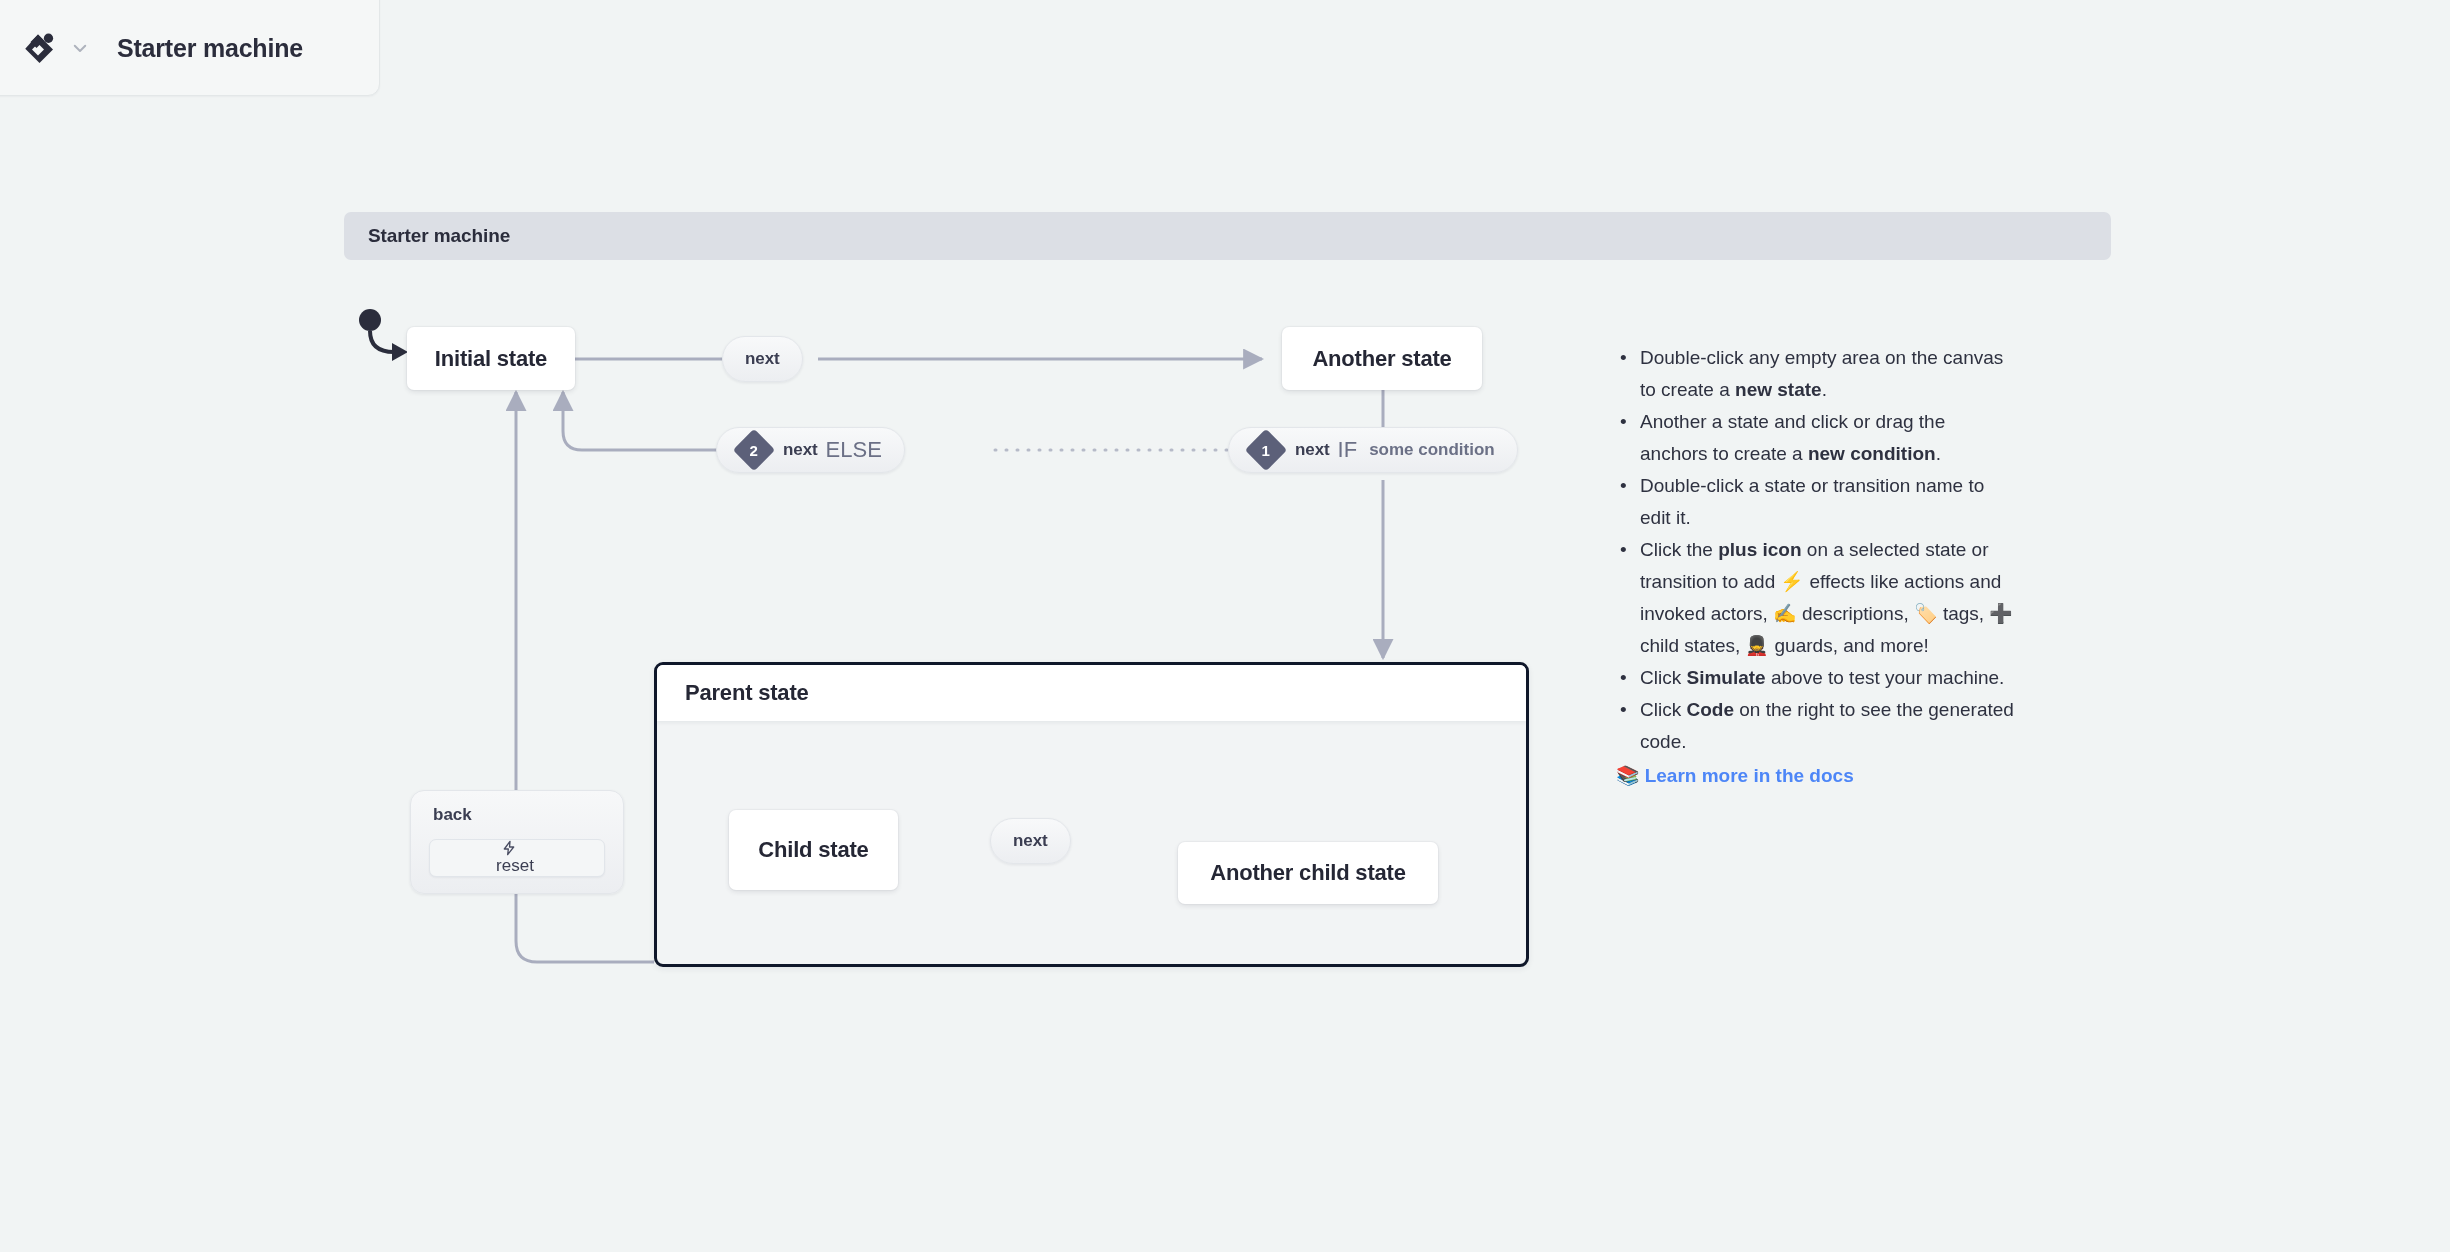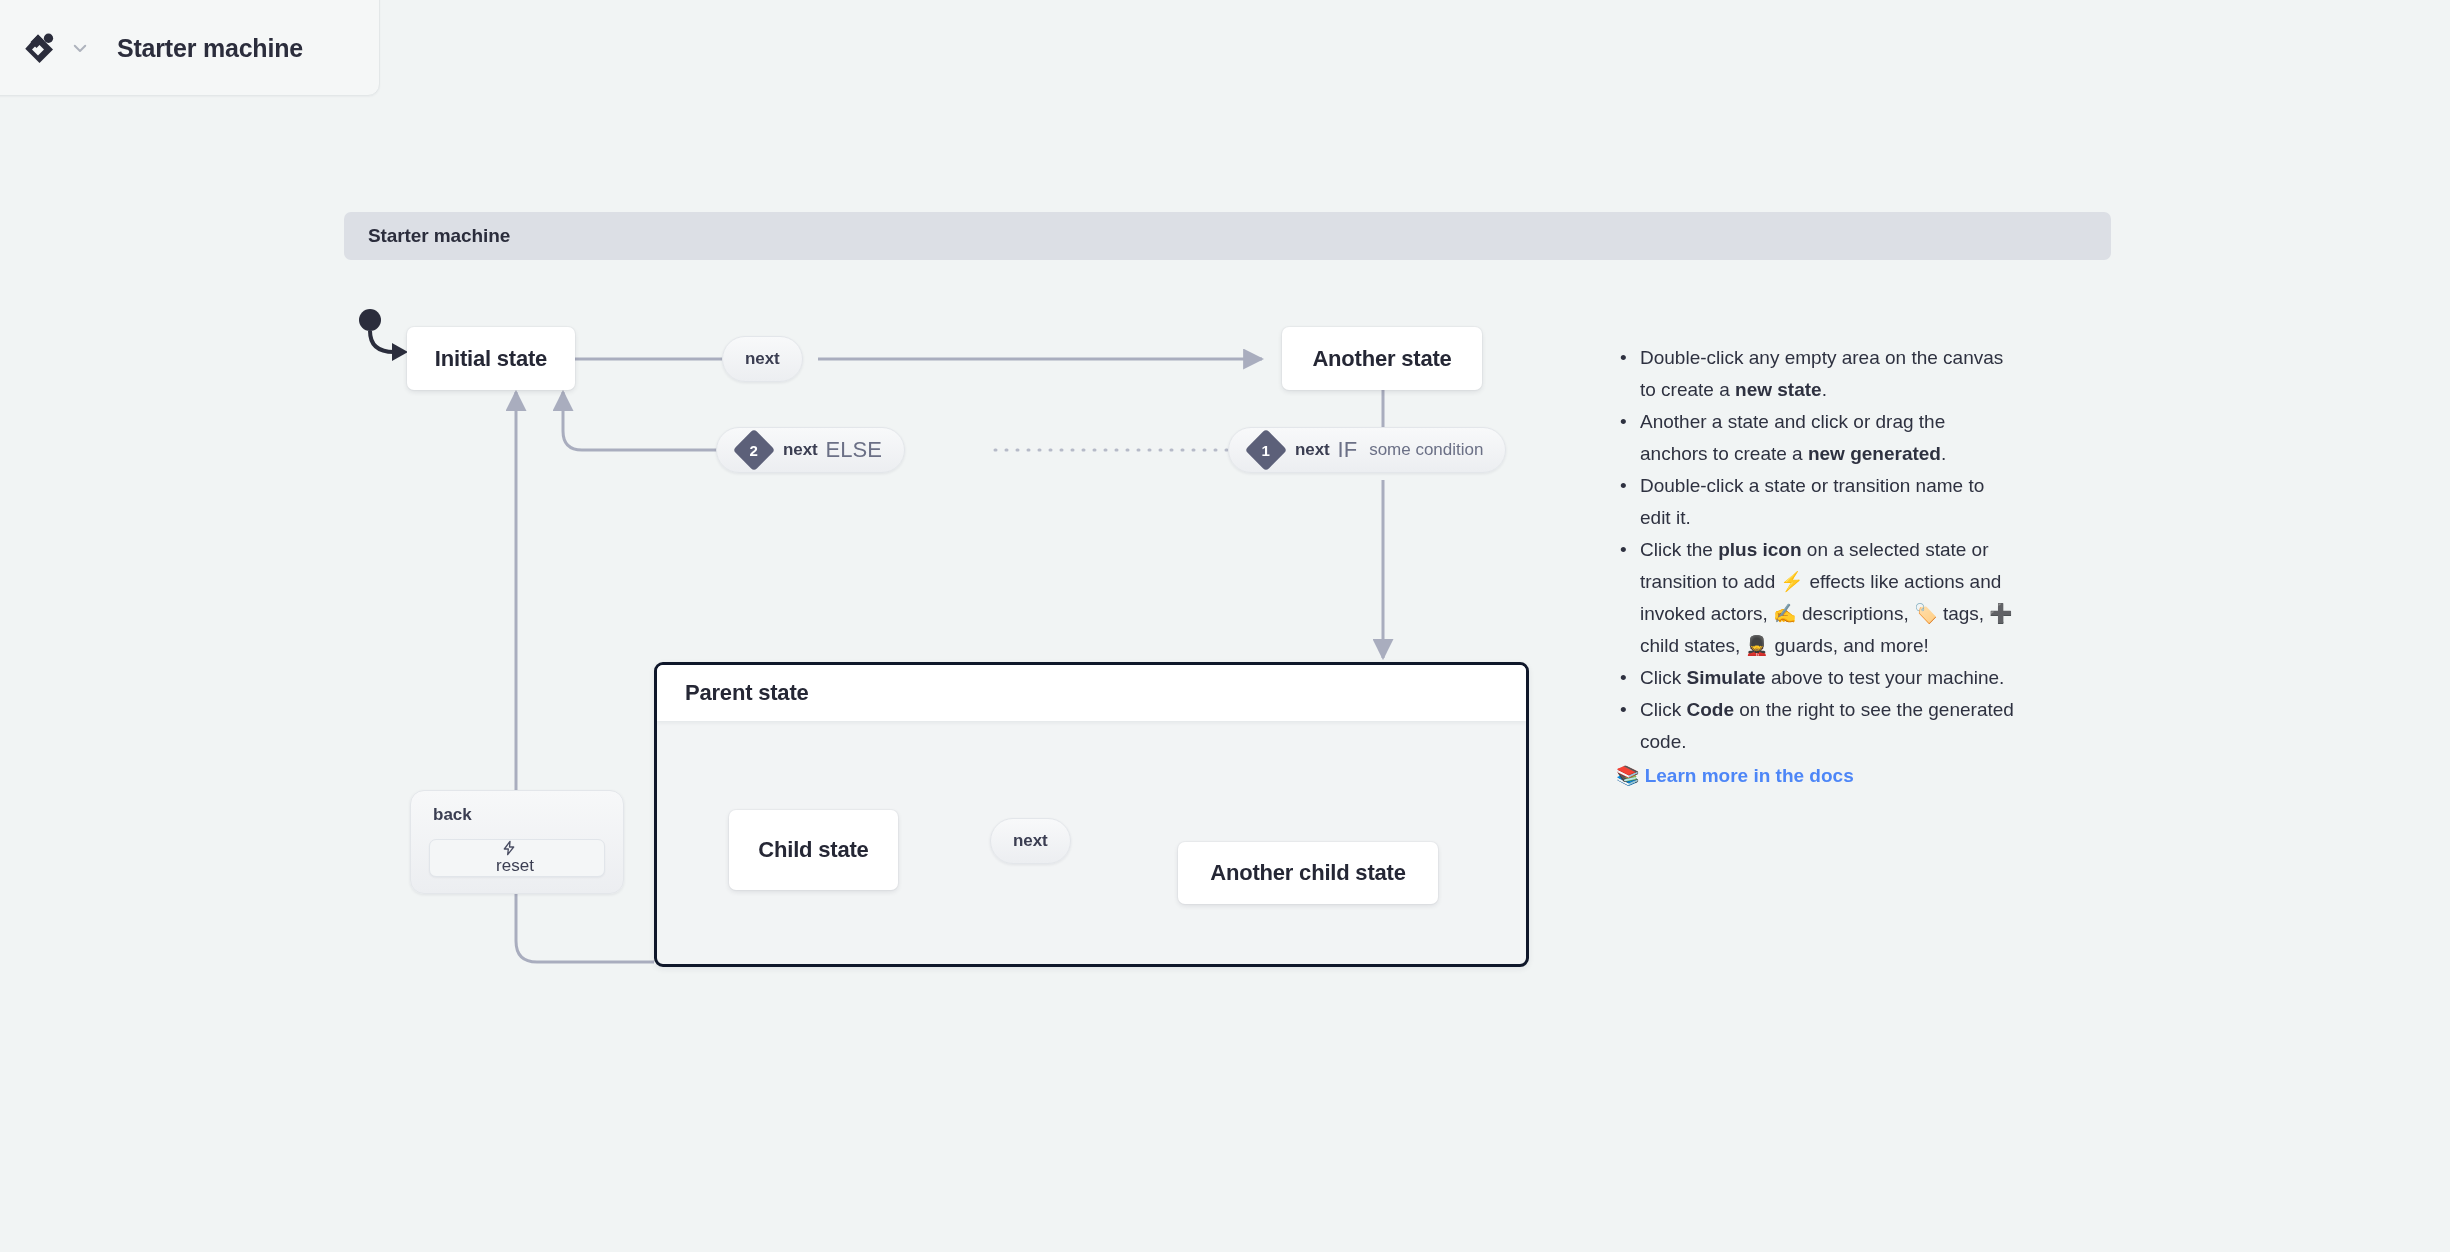--- a/index.html
+++ b/index.html
@@ -78,21 +78,21 @@
     background: linear-gradient(180deg,#f8f9fa 0%, #eceef1 100%);
     border: 1px solid #e3e6ea;
     border-radius: 999px;
     box-shadow: 0 1px 3px rgba(25,30,50,.08);
     display:flex; align-items:center;
     padding: 0 22px; height: 46px;
     white-space: nowrap;
   }
   .pill .evt { font-size: 17px; font-weight: 700; color:#3b3e52; letter-spacing:-.1px; }
   .pill .kw  { font-size: 22px; font-weight: 400; color:#6b7086; margin-left: 8px; }
-  .pill .cond{ font-size: 17px; font-weight: 400; color:#6b7086; margin-left: 12px; }
+  .pill .cond{ font-size: 17px; font-weight: 700; color:#6b7086; margin-left: 12px; }
   .pill .diamond {
     width: 30px; height: 30px; background: #5c6079;
     transform: rotate(45deg); border-radius: 4px;
     display:flex; align-items:center; justify-content:center;
     margin-right: 14px; flex: 0 0 auto;
   }
   .pill .diamond b {
     transform: rotate(-45deg);
     color:#fff; font-size: 15px; font-weight:700; line-height:1;
   }
@@ -254,21 +254,21 @@
       <svg class="chev" viewBox="0 0 24 24">
         <path d="M5 9 L12 16 L19 9" fill="none" stroke="#aeb3bd" stroke-width="2.6" stroke-linecap="round" stroke-linejoin="round"></path>
       </svg>
     </div>
     <div class="machine-title">Starter machine</div>
   </div>
 
   <div class="notes">
     <ul id="notes-list">
         <li><span>Double-click any empty area on the canvas to create a </span><b>new state</b><span>.</span></li>
-        <li><span>Another a state and click or drag the anchors to create a </span><b>new generated</b><span>.</span></li>
+        <li><span>Another a state and click or drag the anchors to create a </span><b>new condition</b><span>.</span></li>
         <li><span>Double-click a state or transition name to edit it.</span></li>
         <li><span>Click the </span><b>plus icon</b><span> on a selected state or transition to add ⚡ effects like actions and invoked actors, ✍️ descriptions, 🏷️ tags, ➕ child states, 💂 guards, and more!</span></li>
         <li><span>Click </span><b>Simulate</b><span> above to test your machine.</span></li>
         <li><span>Click </span><b>Code</b><span> on the right to see the generated code.</span></li>
       </ul>
     <a class="doclink" href="#" id="doc-link"><span class="emj">📚</span><span>Learn more in the docs</span></a>
   </div>
 
 </div>
 

